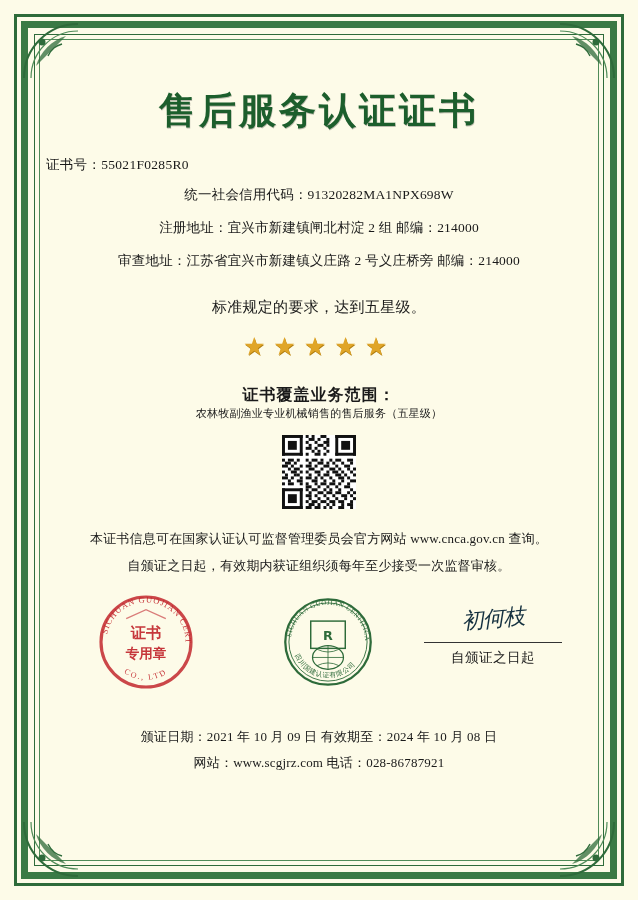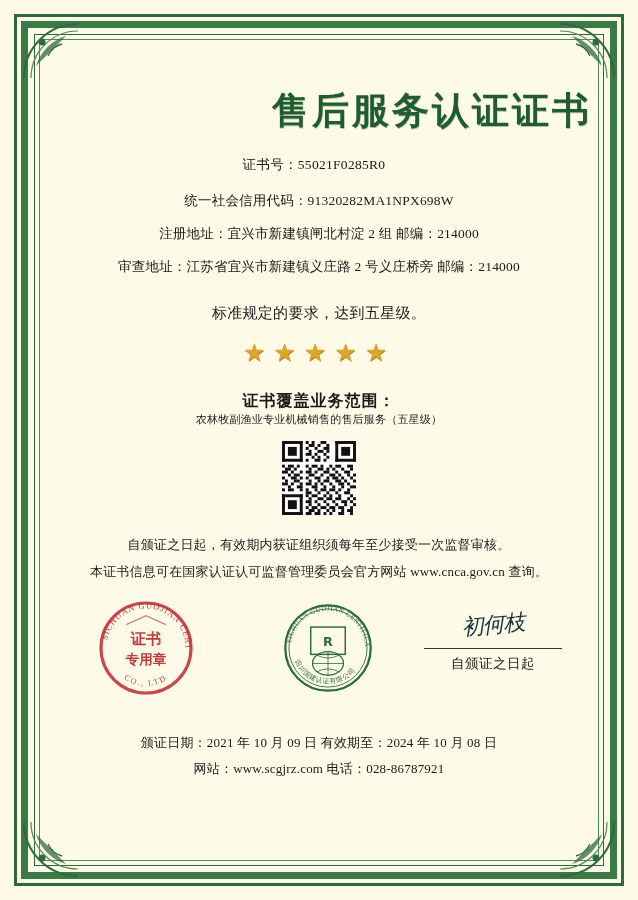--- a/index.html
+++ b/index.html
@@ -81,41 +81,40 @@
   }
 
   .title {
     margin-top: 40px;
     font-size: 37px;
     font-weight: bold;
     letter-spacing: 3px;
     color: #1c5e2c;
     font-family: "DejaVu Serif", "Liberation Serif", serif;
     text-shadow: 0.5px 0.5px 0 rgba(0,0,0,0.25);
-    text-align: right;
   }
   .cert-no {
     margin-top: 20px;
-    text-align: center;
+    text-align: left;
     padding-right: 10px;
     font-size: 13.5px;
     letter-spacing: 0.3px;
   }
   .company {
     margin-top: 14px;
     font-size: 25px;
     font-weight: bold;
     letter-spacing: 1px;
   }
   .info-line {
     margin-top: 15px;
     font-size: 13.5px;
     letter-spacing: 0.2px;
   }
-  .info-line.first { margin-top: 18px; }
+  .info-line.first { margin-top: 12px; }
   .eval {
     margin-top: 22px;
     font-size: 15px;
     line-height: 2.0;
     letter-spacing: 0.3px;
   }
   .eval .l2 { display: block; }
   .stars {
     margin-top: 10px;
     font-size: 25px;
@@ -436,22 +435,22 @@
             <rect x="11" y="24" width="2" height="1"></rect>
             <rect x="14" y="24" width="1" height="1"></rect>
           <rect x="16" y="24" width="1" height="1"></rect>
             <rect x="19" y="24" width="2" height="1"></rect>
             <rect x="23" y="24" width="1" height="1"></rect>
         </g>
       </svg>
     </div>
 
     <div class="notes">
+      <div>本证书信息可在国家认证认可监督管理委员会官方网站 www.cnca.gov.cn 查询。</div>
       <div>自颁证之日起，有效期内获证组织须每年至少接受一次监督审核。</div>
-      <div>本证书信息可在国家认证认可监督管理委员会官方网站 www.cnca.gov.cn 查询。</div>
     </div>
 
     <div class="seal-row">
 
       <svg class="seal-red" viewBox="0 0 120 120">
         <defs>
           <path id="redArcTop" d="M 16 60 A 44 44 0 0 1 104 60"></path>
           <path id="redArcBot" d="M 18 60 A 42 42 0 0 0 102 60"></path>
         </defs>
         <circle cx="60" cy="60" r="50" fill="none" stroke="#c2272d" stroke-width="3.5" opacity="0.85"></circle>

